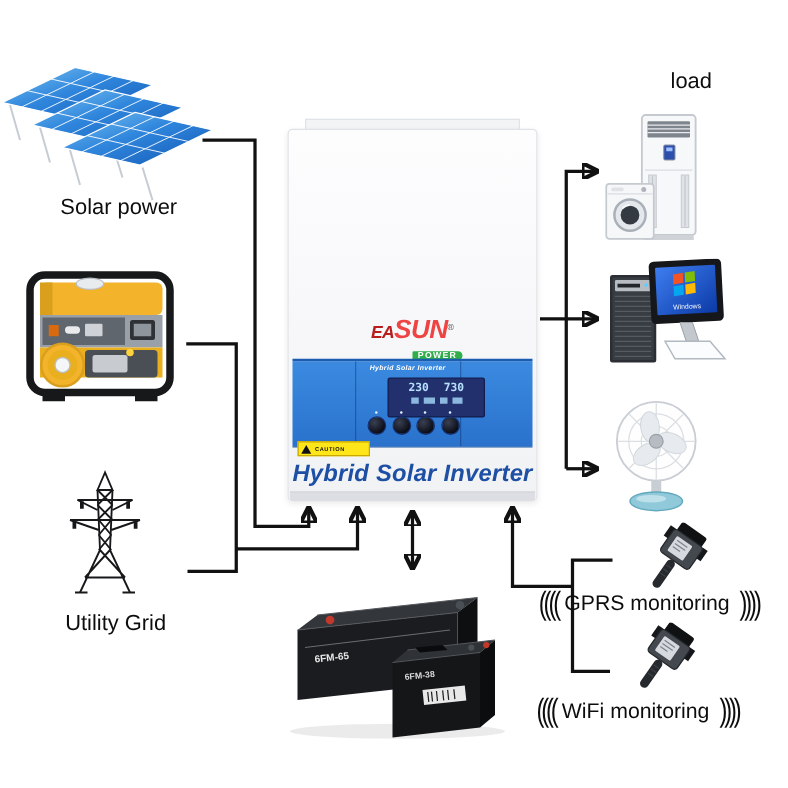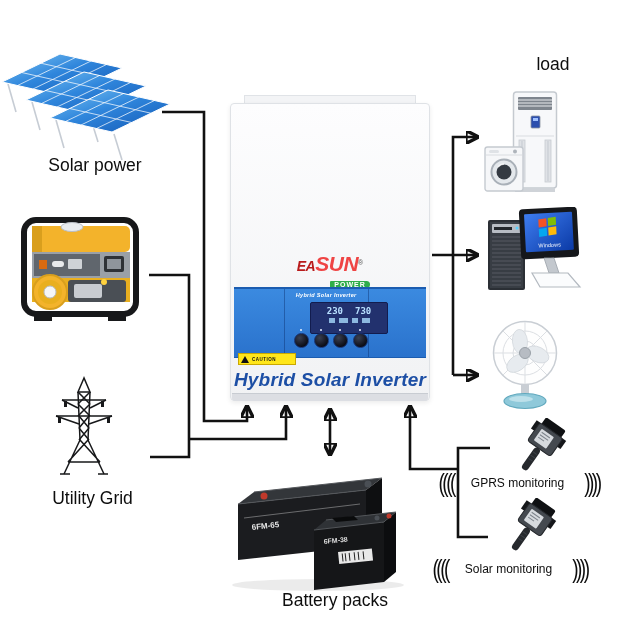--- a/index.html
+++ b/index.html
@@ -4,21 +4,21 @@
 <style>
   html,body{margin:0;padding:0;background:#fff;}
   .canvas{position:relative;width:630px;height:630px;background:#fff;overflow:hidden;
           font-family:"Liberation Sans",sans-serif;}
   .abs{position:absolute;}
   svg{display:block;}
   .connectors{position:absolute;left:0;top:0;pointer-events:none;}
   .connectors path{stroke:#111;stroke-width:2.6px;fill:none;}
   .label{position:absolute;font-size:17.5px;line-height:1.15;color:#0d0d0d;text-align:center;white-space:nowrap;}
   .mon-row{position:absolute;display:flex;align-items:center;justify-content:center;color:#0d0d0d;}
-  .mon-label{font-size:12px;padding:0 17px;white-space:nowrap;}
+  .mon-label{font-size:17px;padding:0 5px;white-space:nowrap;}
   .waves{font-size:19px;font-weight:400;letter-spacing:-2.5px;display:inline-block;
          transform:scaleY(1.35);line-height:1;color:#0d0d0d;}
   .waves.right{padding-left:3px;}
   
   .inverter{position:absolute;left:230px;top:95px;width:200px;height:306px;}
   .inv-plate{position:absolute;left:14px;right:14px;top:0;height:16px;background:#f3f4f6;
              border:1px solid #e0e3e7;border-bottom:none;}
   .inv-body{position:absolute;left:0;right:0;top:8px;bottom:0;background:linear-gradient(#fdfdfe,#f1f2f4);
             border:1px solid #dfe2e6;border-radius:4px;box-shadow:0 2px 5px rgba(0,0,0,0.08);}
   .brand{position:absolute;left:0;right:0;top:158px;text-align:center;line-height:1;}
@@ -283,21 +283,21 @@
     <span class="waves">((((</span>
     <span class="mon-label">GPRS monitoring</span>
     <span class="waves right">))))</span>
   </div>
 
   <svg class="abs" style="left:500px;top:498px;" width="58" height="62" viewBox="0 0 58 62">
     <use href="#dg"></use>
   </svg>
   <div class="mon-row" style="left:434px;top:558px;width:152px;height:22px;">
     <span class="waves">((((</span>
-    <span class="mon-label">Solar monitoring</span>
+    <span class="mon-label">WiFi monitoring</span>
     <span class="waves right">))))</span>
   </div>
 
   <svg class="abs" style="left:226px;top:458px;" width="180" height="135" viewBox="0 0 180 135">
     <ellipse cx="92" cy="127" rx="86" ry="6" fill="#000000" opacity="0.08"></ellipse>
 
     <polygon points="12,46 140,32 156,20 28,34" fill="#33363a"></polygon>
     <polygon points="140,32 156,20 156,74 140,88" fill="#0e0f11"></polygon>
     <polygon points="12,46 140,32 140,88 12,102" fill="#1b1c1f"></polygon>
     <path d="M12,46 L140,32 M28,34 L156,20" stroke="#55585c" stroke-width="1"></path>
@@ -312,15 +312,14 @@
     <path d="M88,72 L158,64 M100,62 L170,54" stroke="#53565a" stroke-width="1"></path>
     <polygon points="106,60 128,58 132,62 110,64" fill="#0a0b0c"></polygon>
     <circle cx="163" cy="58" r="2.5" fill="#c0392b"></circle>
     <circle cx="151" cy="60" r="2.5" fill="#4a4f55"></circle>
     <text x="98" y="86" font-size="7" font-weight="bold" fill="#dcdcdc" font-family="Liberation Sans, sans-serif" transform="rotate(-6 98 86)">6FM-38</text>
     <g transform="rotate(-6 112 94)">
       <rect x="112" y="94" width="34" height="12" fill="#e8e8e8"></rect>
       <path d="M116,96 v8 M119,96 v8 M123,96 v8 M128,96 v8 M132,96 v8 M137,96 v8" stroke="#222" stroke-width="1"></path>
     </g>
   </svg>
-  <div class="label" style="left:255px;top:590px;width:160px;">Battery packs</div>
 
 </div>
 
 </body></html>

